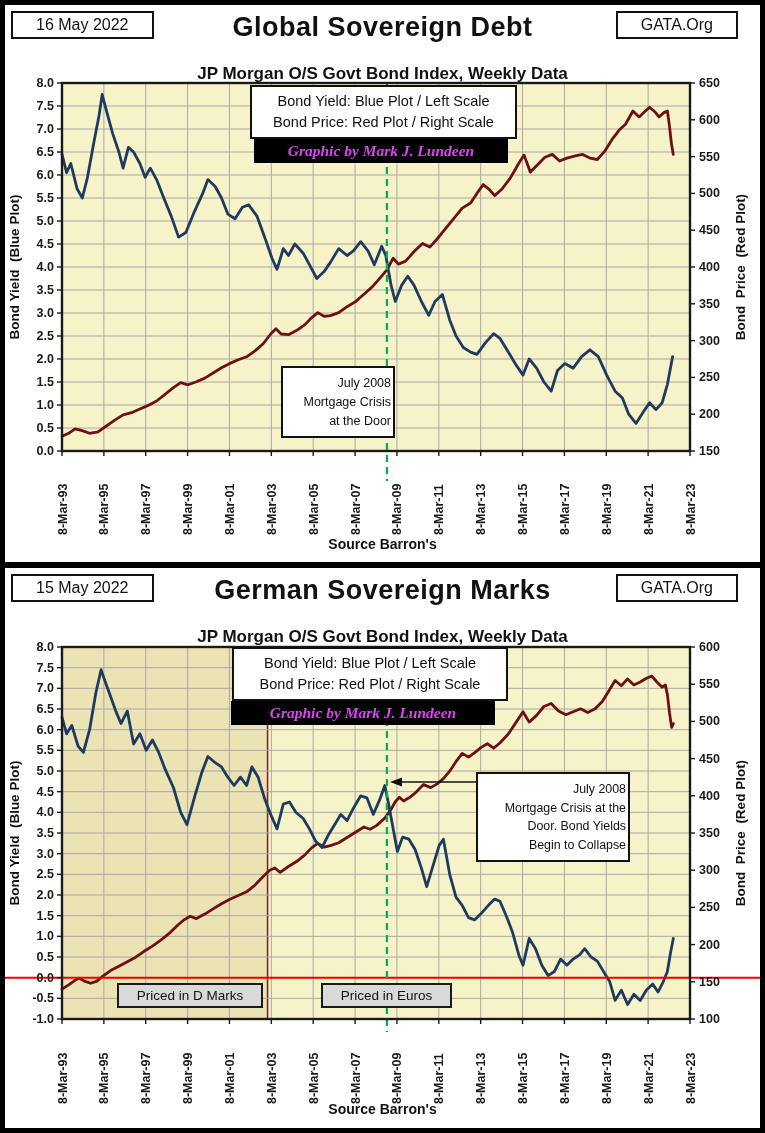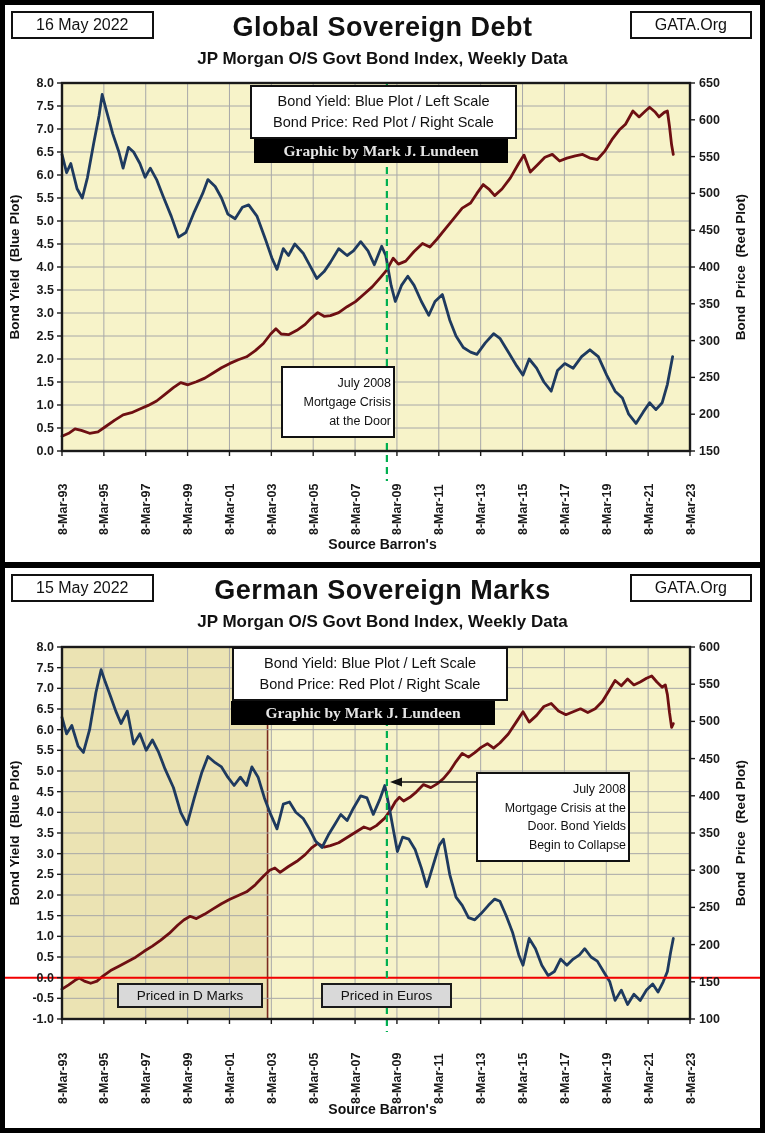--- a/index.html
+++ b/index.html
@@ -7,32 +7,32 @@
         font-family:"Liberation Sans",sans-serif;color:#111;overflow:hidden;}
   .section{position:relative;width:755px;}
   #sec0{height:557px;}
   #sec1{height:560px;}
   .divider{height:6px;background:#000;}
   .section svg{position:absolute;left:0;top:0;}
   svg text{font-family:"Liberation Sans",sans-serif;white-space:pre;}
   .hbox{position:absolute;top:6px;border:2.5px solid #111;background:#fff;padding:3px 23px;
         font-size:16px;font-weight:400;z-index:3;}
   .hbox.date{left:6px;}
-  .hbox.gata{right:8px;margin-left:25px;}
+  .hbox.gata{right:22px;margin-left:25px;}
   .title{position:absolute;top:7px;left:0;width:100%;text-align:center;font-size:27px;
          font-weight:bold;letter-spacing:.5px;z-index:2;}
-  .subtitle{position:absolute;top:44px;left:0;width:100%;text-align:center;font-size:17px;
+  .subtitle{position:absolute;top:59px;left:0;width:100%;text-align:center;font-size:17px;
          font-weight:bold;z-index:2;}
   .legend-box{position:absolute;background:#fff;border:2.5px solid #111;text-align:center;
          font-size:14.5px;line-height:1.45;padding:4px 0;z-index:3;}
   #sec0 .legend-box{left:245px;top:80px;width:263px;}
   #sec1 .legend-box{left:227px;top:79px;width:272px;}
-  .credit-bar{position:absolute;background:#000;color:#e5e5e5;text-align:center;
+  .credit-bar{position:absolute;background:#000;color:#d946ef;text-align:center;
          font-family:"Liberation Serif",serif;font-weight:bold;font-size:15.5px;
-         padding:3px 0;z-index:3;}
+         padding:3px 0;z-index:3;font-style:italic;}
   #sec0 .credit-bar{left:249px;top:134px;width:254px;}
   #sec1 .credit-bar{left:226px;top:133px;width:264px;}
   .note-box{position:absolute;background:#fff;border:2.5px solid #111;text-align:right;
          line-height:1.5;z-index:3;}
   #sec0 .note-box{left:276px;top:361px;width:106px;font-size:12.5px;padding:6px 2px;}
   #sec1 .note-box{left:471px;top:204px;width:146px;font-size:12.4px;padding:6px 2px;}
   .region-label{position:absolute;top:415px;background:#d9d9d9;border:2px solid #1a1a1a;
          text-align:center;font-size:13.5px;padding:3px 0;z-index:3;}
   .region-label.dm{left:112px;width:142px;}
   .region-label.euro{left:276px;width:127px;margin-left:40px;}

